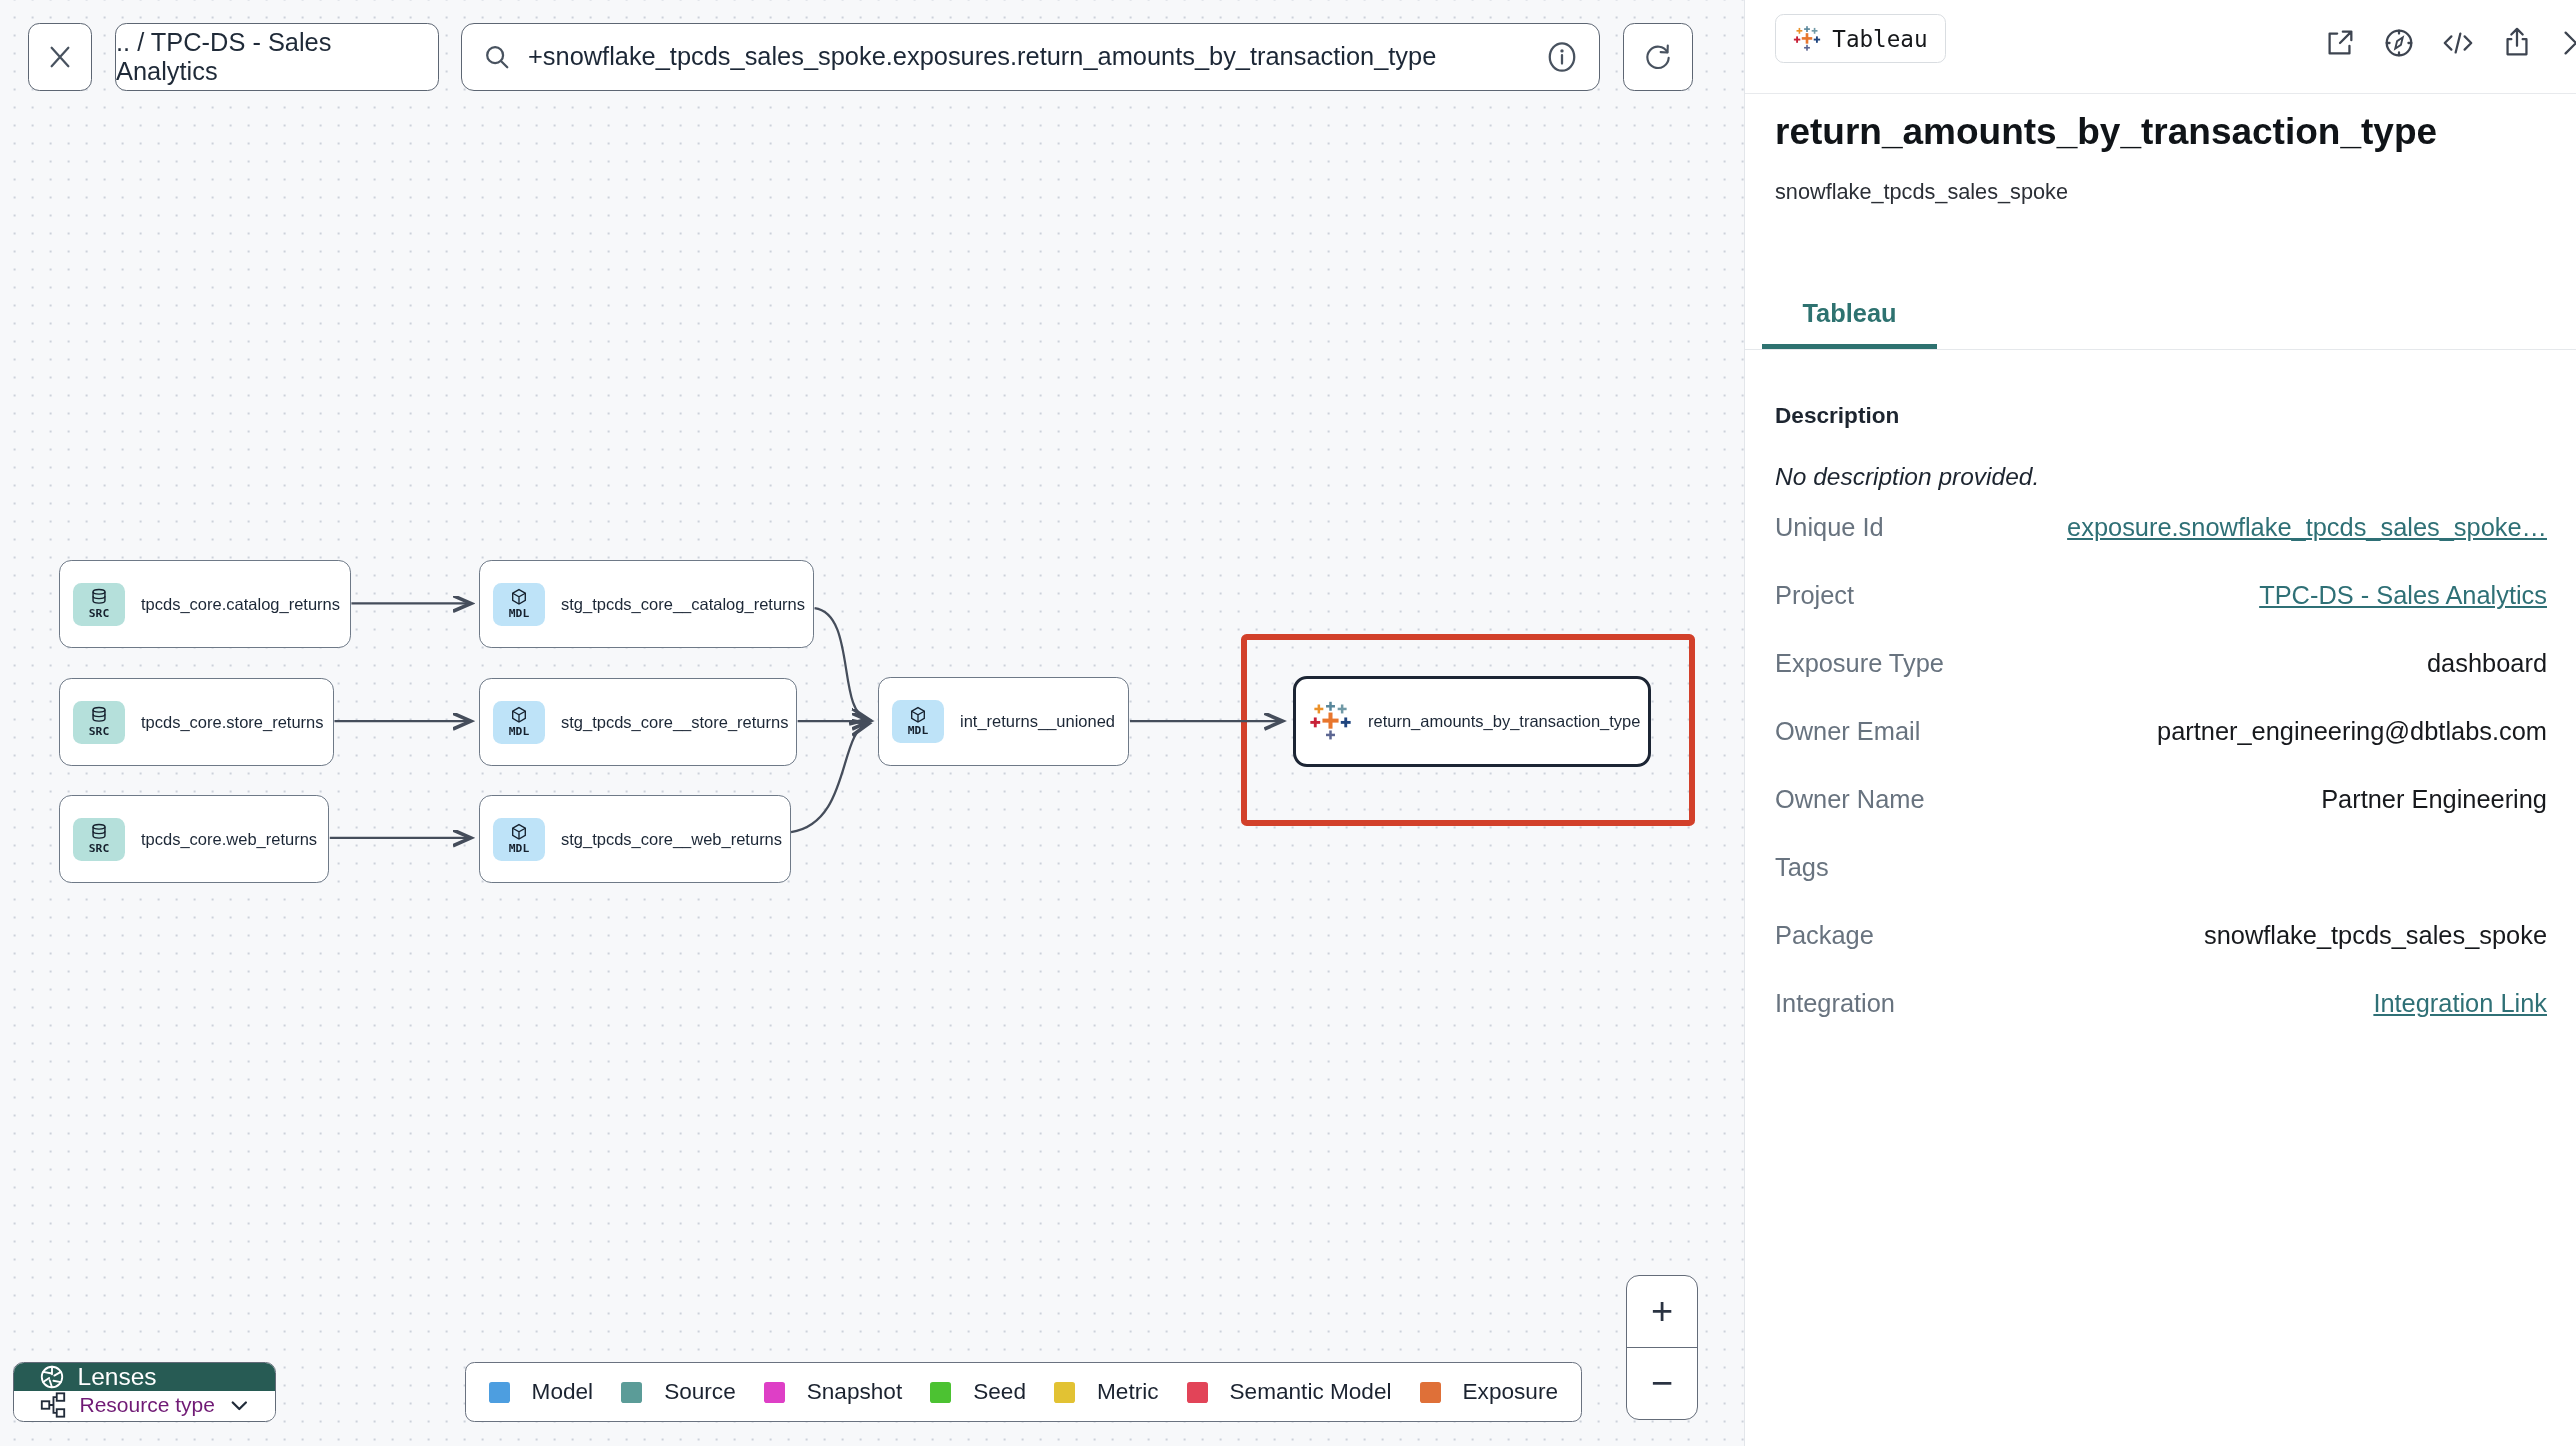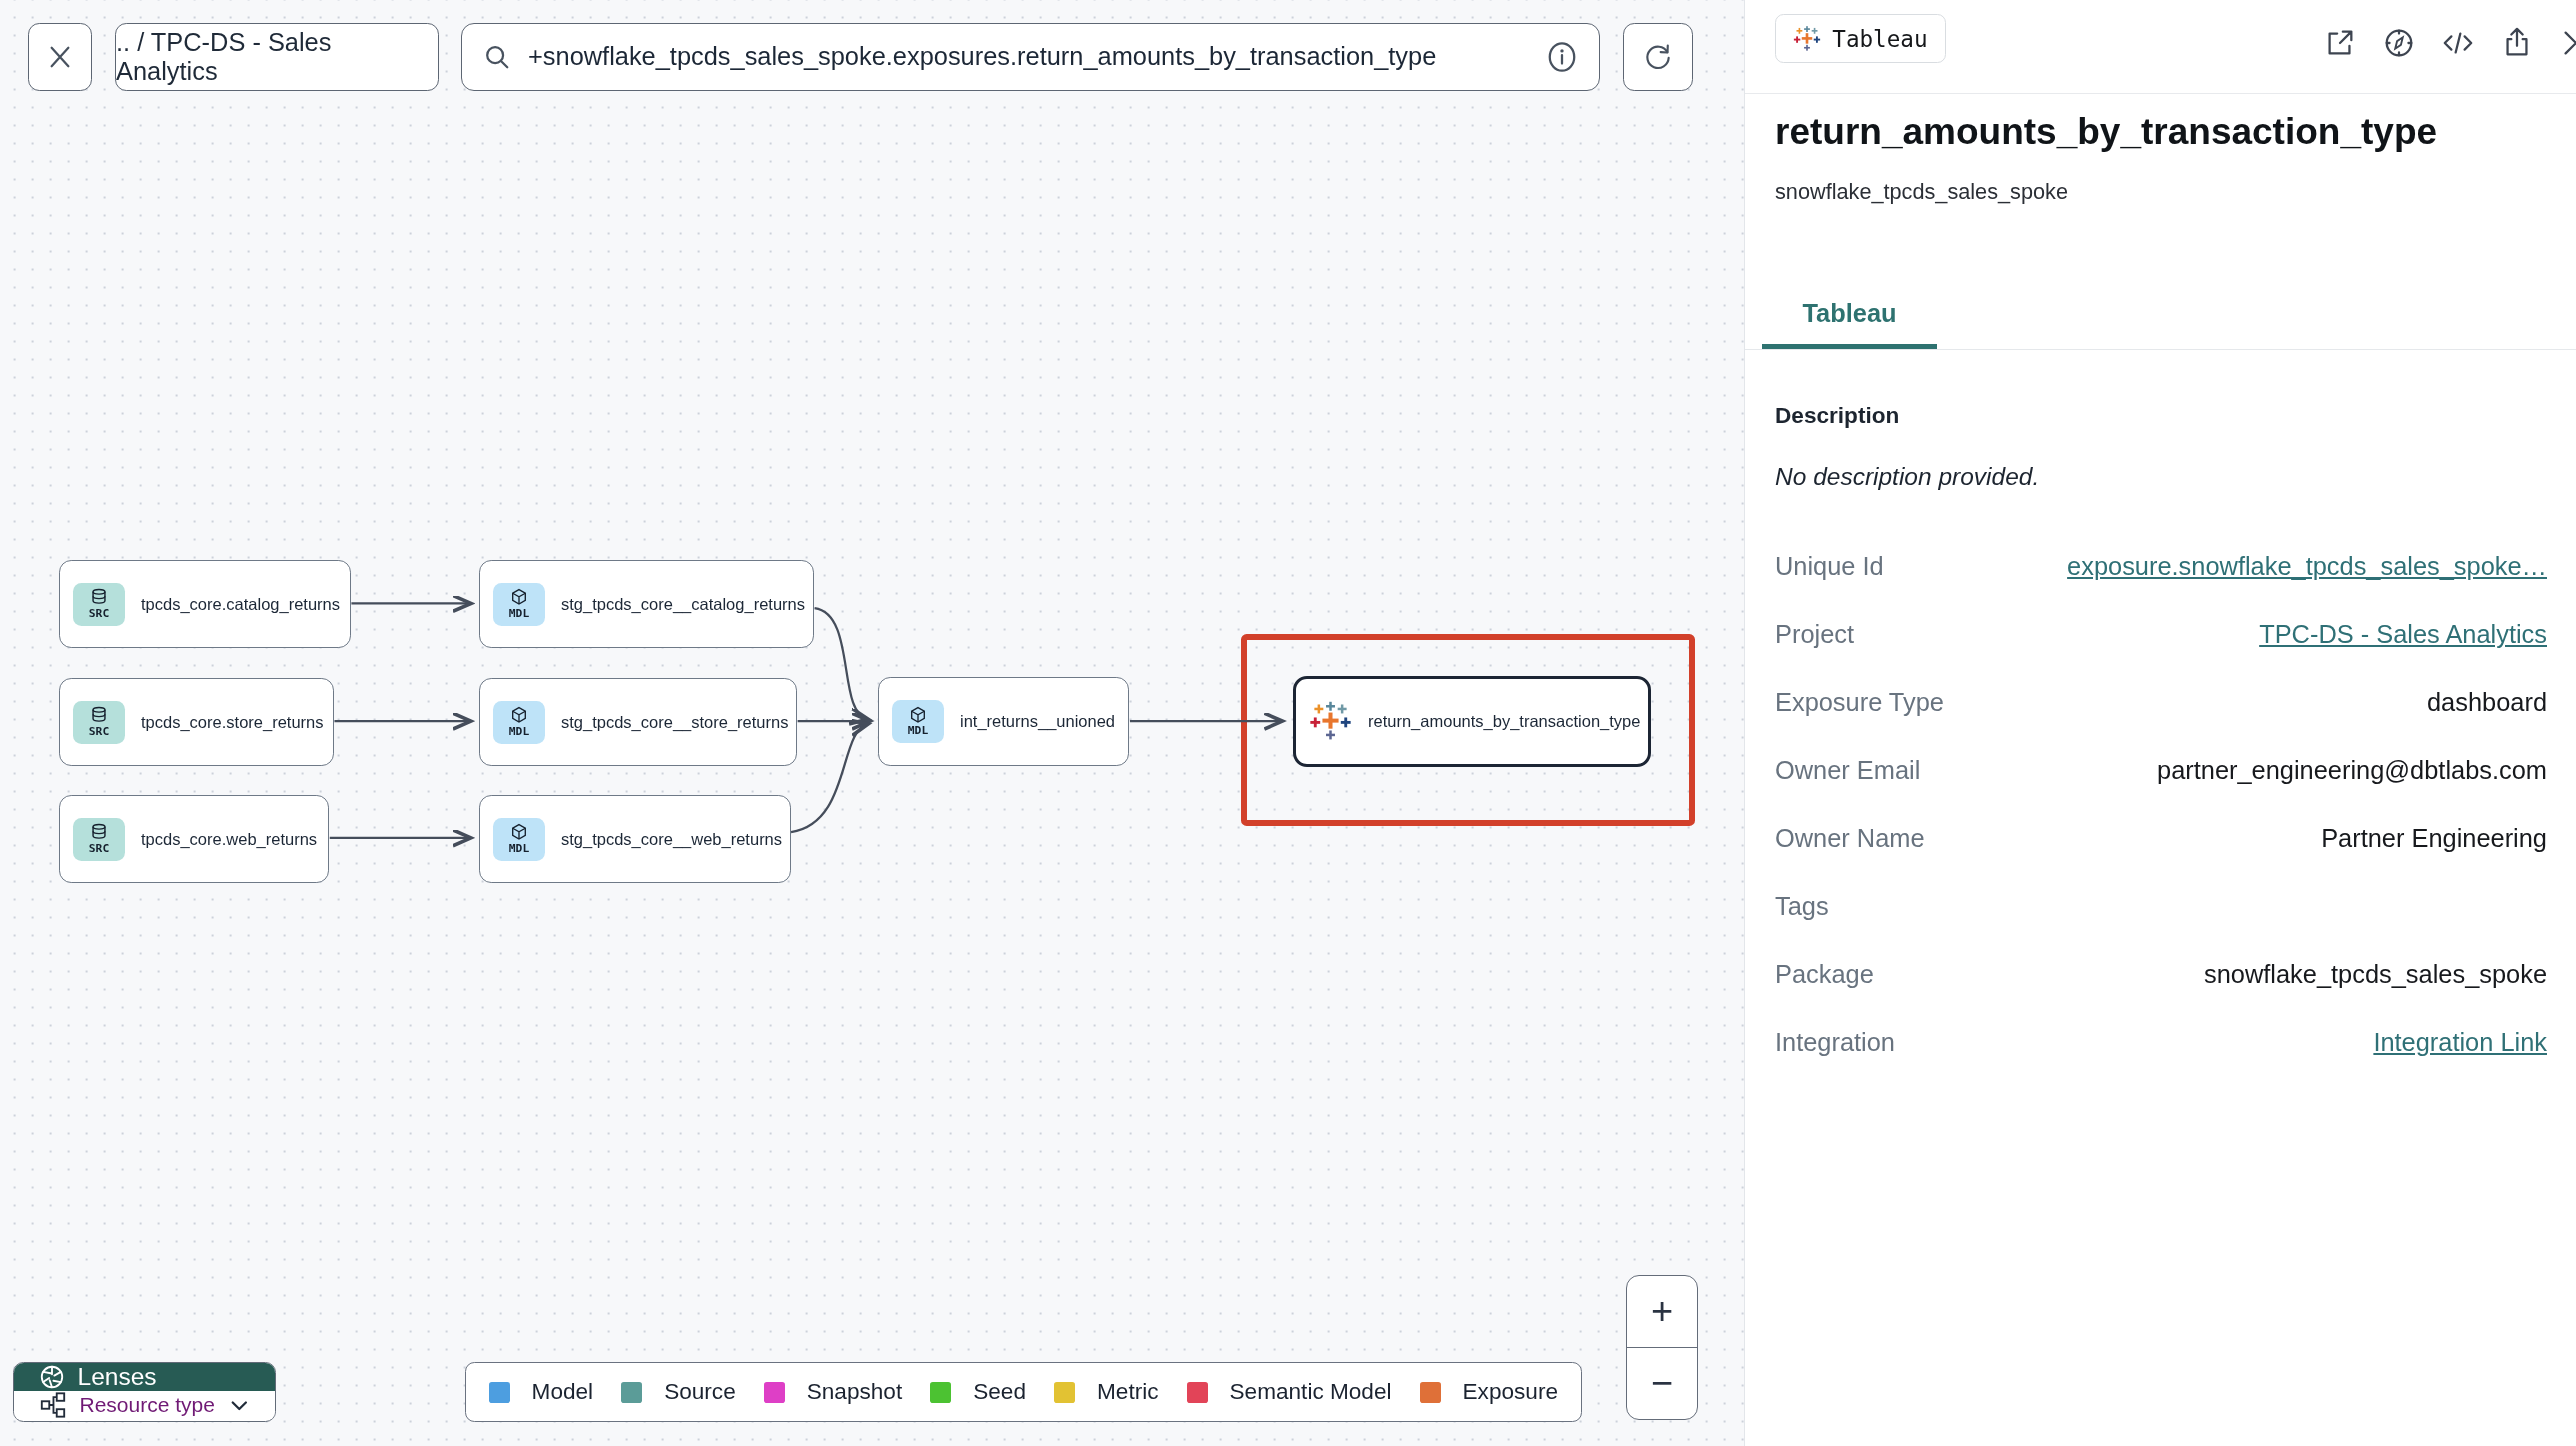--- a/index.html
+++ b/index.html
@@ -67,21 +67,21 @@
   .pistroke{stroke:#3d4450;stroke-width:2.4;fill:none;stroke-linecap:round;stroke-linejoin:round;}
 
   .ptitle{position:absolute;left:30px;top:111px;font-size:37px;font-weight:bold;color:#101418;}
   .psub{position:absolute;left:30px;top:179px;font-size:21.7px;color:#2b2f36;}
   .ptabs{position:absolute;left:0;top:282px;width:100%;height:68px;border-bottom:1.9px solid #e5e8eb;box-sizing:border-box;}
   .ptab{margin-left:17px;width:175px;height:100%;display:flex;align-items:center;justify-content:center;
         font-size:25.4px;font-weight:600;color:#2e7270;border-bottom:5.6px solid #2e7270;box-sizing:border-box;cursor:pointer;}
   .desc-label{position:absolute;left:30px;top:403px;font-size:22.6px;font-weight:bold;color:#1d2530;}
   .desc-value{position:absolute;left:30px;top:463px;font-size:24.5px;font-style:italic;color:#1d2530;}
   .prows{position:absolute;left:30px;top:513px;width:772px;display:flex;flex-direction:column;}
-  .prow{height:68px;display:flex;align-items:flex-end;justify-content:space-between;gap:23px;}
+  .prow{height:68px;display:flex;align-items:flex-start;justify-content:space-between;gap:23px;}
   .prow .plabel{font-size:25.4px;color:#68737f;}
   .prow .pvalue{font-size:25.4px;color:#17191d;text-align:right;}
   .prow .pvalue.link{color:#2f7076;text-decoration:underline;cursor:pointer;}
 </style>
 </head>
 <body>
 
 <div id="app">
 
   <div class="canvas">

